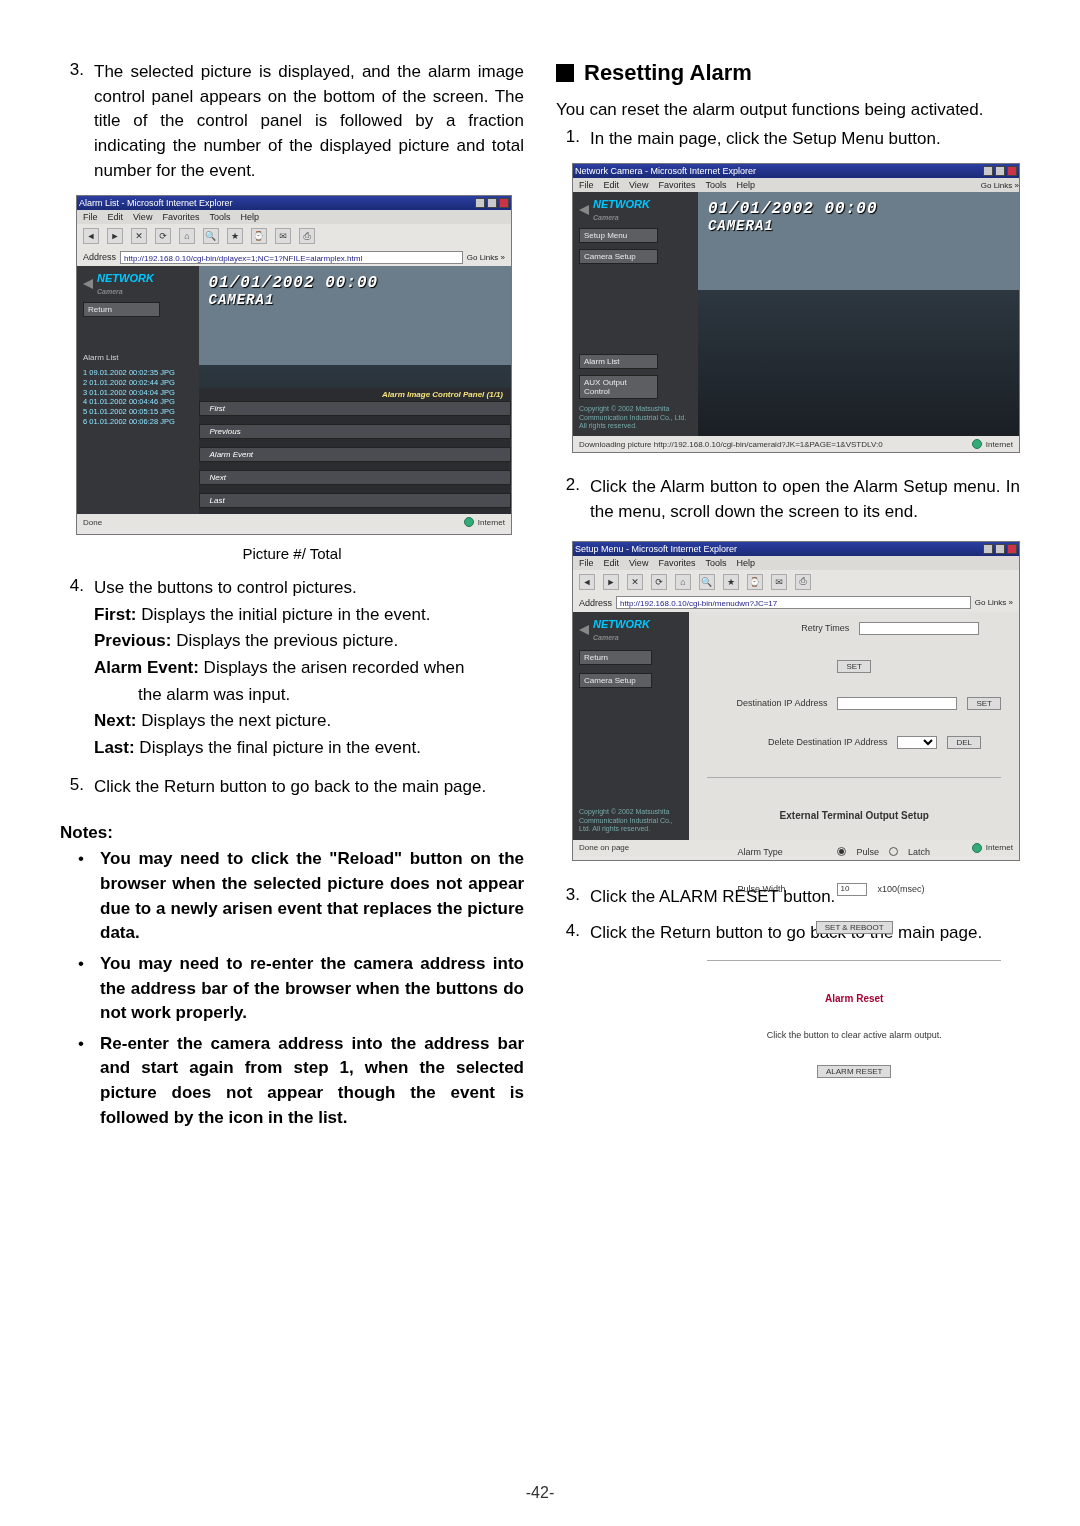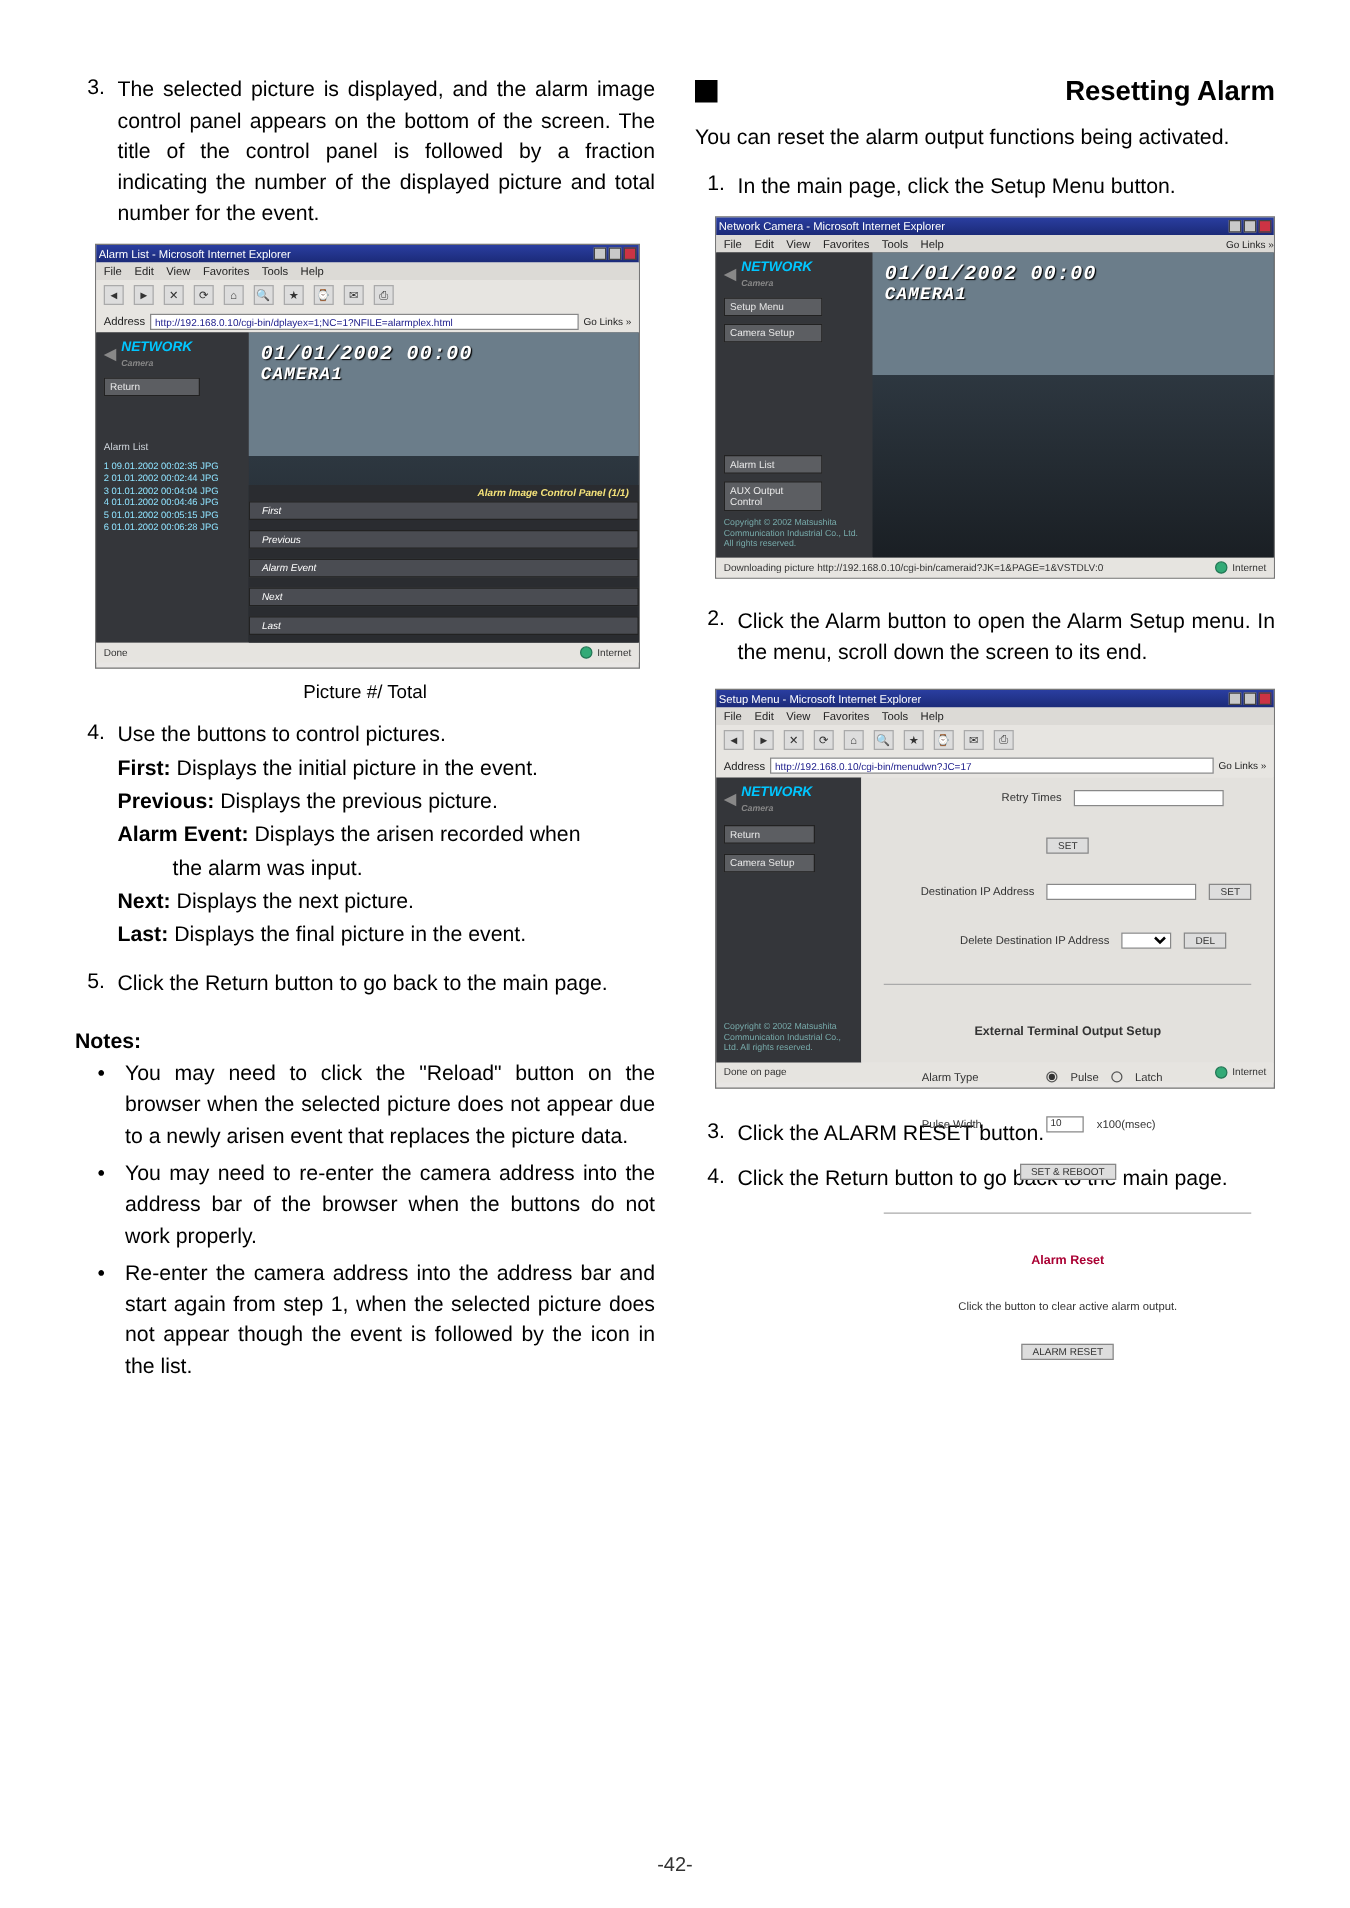--- a/index.html
+++ b/index.html
@@ -25,22 +25,21 @@
     display: flex;
     flex-direction: column;
   }
   .heading-block {
     font-family: Arial, Helvetica, sans-serif;
     font-size: 22px;
     font-weight: bold;
     margin: 0 0 12px 0;
     display: flex;
     align-items: center;
-    gap: 28px;
-    justify-content: space-between;
+    gap: 10px;
   }
   .square {
     display: inline-block;
     width: 18px;
     height: 18px;
     background: #000;
   }
   p.body, .num-item .txt, .bullet-item .txt, .note-item {
     font-family: Arial, Helvetica, sans-serif;
     font-size: 17px;
@@ -81,21 +80,21 @@
     display: flex;
     gap: 10px;
     margin-bottom: 6px;
     padding-left: 18px;
   }
   .bullet-item .dot {
     flex: 0 0 12px;
     font-size: 17px;
     line-height: 1.45;
   }
-  .bullet-item .txt { flex: 1; }
+  .bullet-item .txt { flex: 1; font-weight: bold; }
 
   
   .fake-shot {
     border: 1px solid #777;
     background: #e8e6e4;
     position: relative;
     font-size: 9px;
     color: #e9e9e9;
     margin-bottom: 8px;
   }
@@ -333,21 +332,21 @@
         <div class="txt">Re-enter the camera address into the address bar and start again from step 1, when the selected picture does not appear though the event is followed by the icon in the list.</div>
       </li>
     </ul>
   </div>
 
   <div class="col">
     <h2 class="heading-block">
       <span class="square"></span>
       <span>Resetting Alarm</span>
     </h2>
-    <p class="body" style="margin-bottom:14px;">You can reset the alarm output functions being activated.</p>
+    <p class="body" style="margin-bottom:4px;">You can reset the alarm output functions being activated.</p>
 
     <ol class="ordered">
       <li class="num-item">
         <div class="num">1.</div>
         <div class="txt">In the main page, click the Setup Menu button.</div>
       </li>
     </ol>
 
     <div class="fake-shot" style="height:290px; margin-left:16px;">
       <div class="fs-titlebar">

